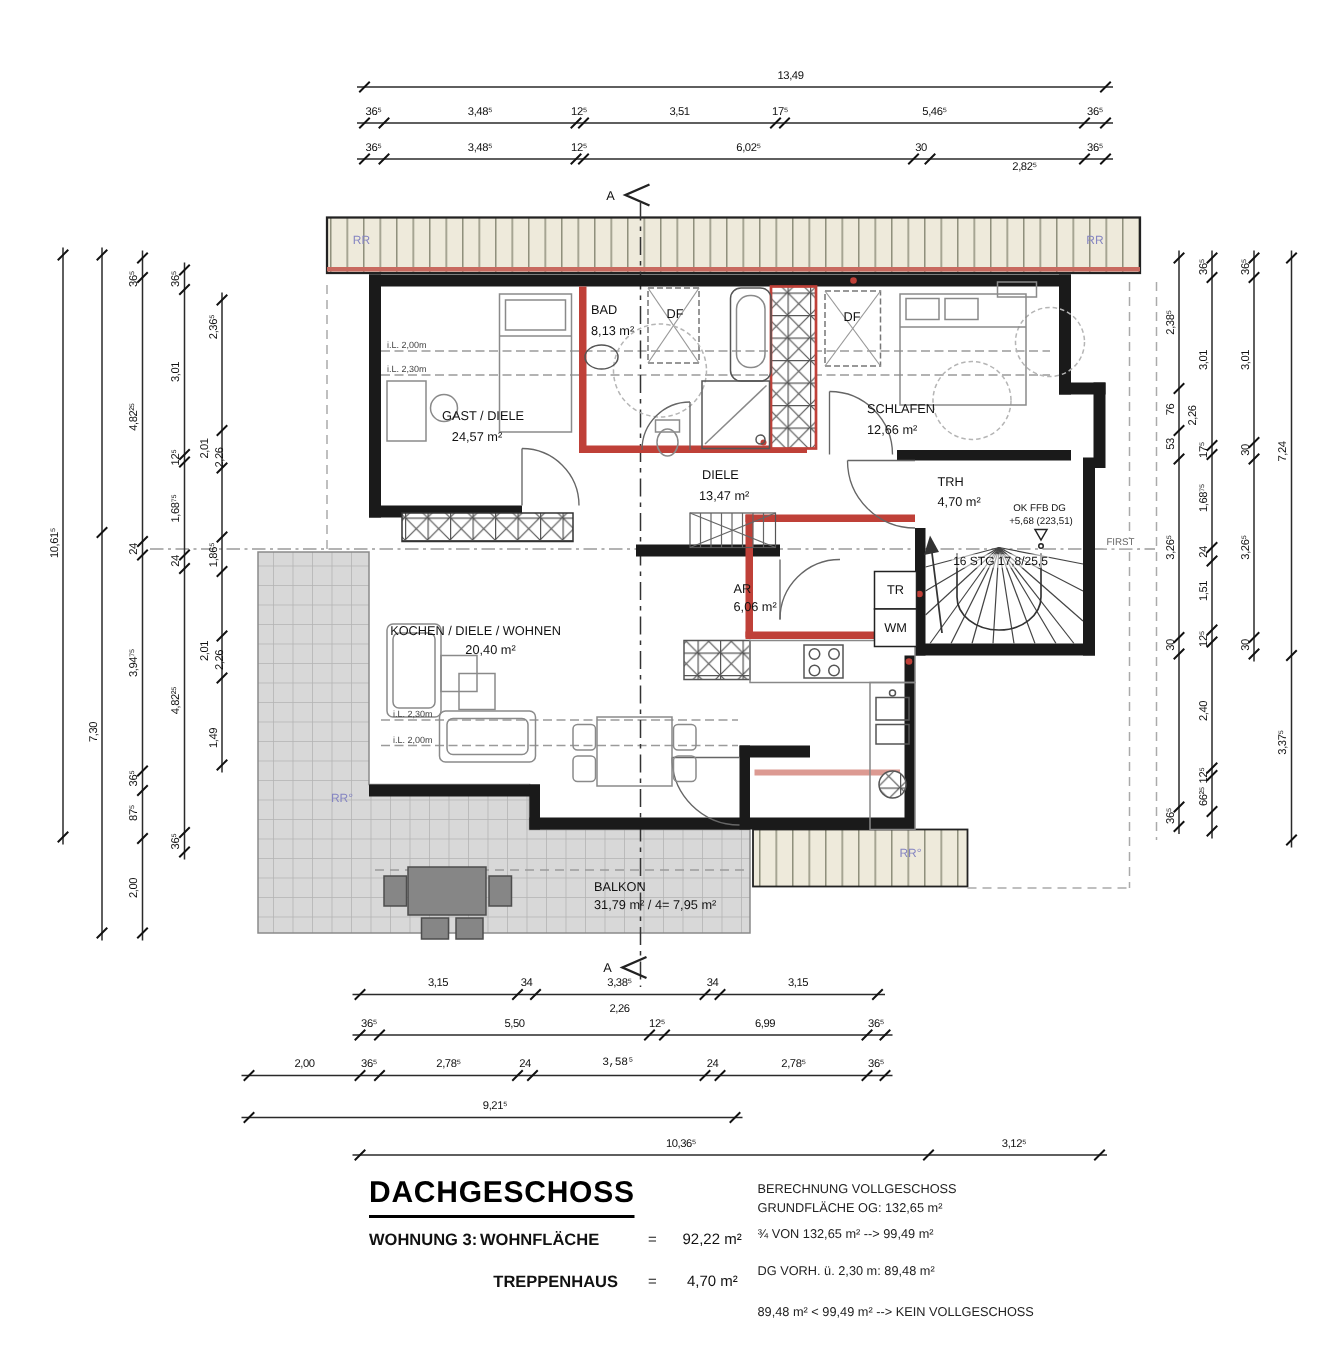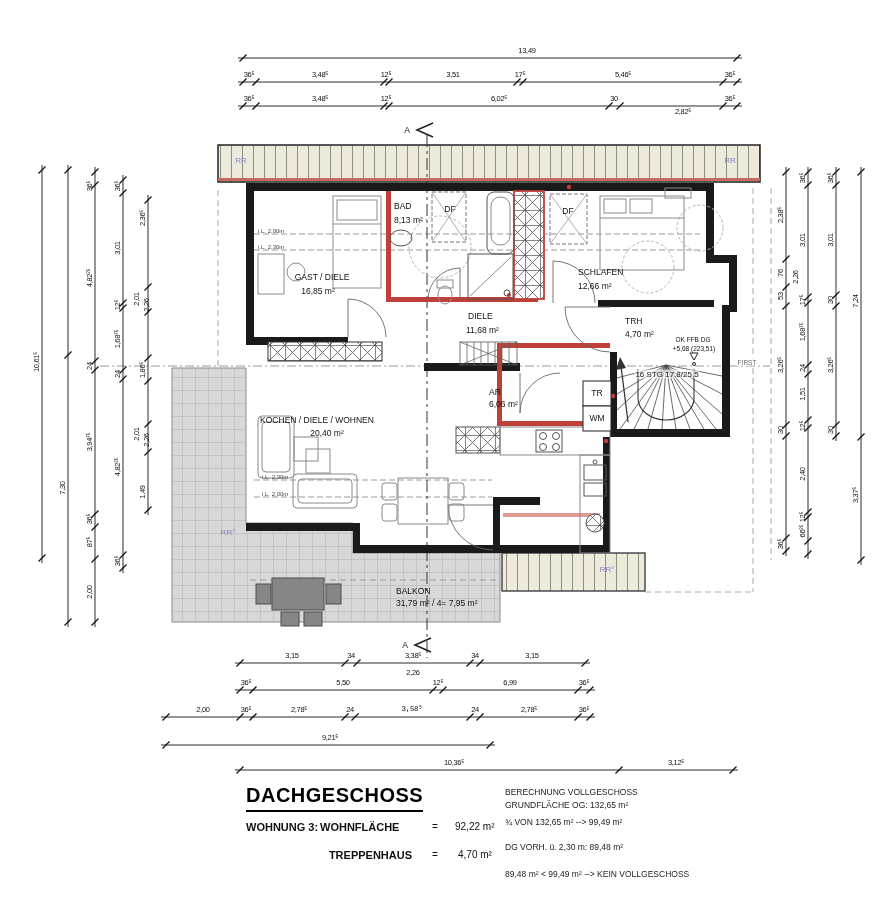--- a/index.html
+++ b/index.html
@@ -365,27 +365,27 @@
         <line x1="861" y1="167" x2="861" y2="565" stroke="#2a2a2a" stroke-width="1"></line>
         <line x1="857.5" y1="175.5" x2="864.5" y2="168.5" stroke="#111" stroke-width="1.3"></line>
         <line x1="857.5" y1="440.5" x2="864.5" y2="433.5" stroke="#111" stroke-width="1.3"></line>
         <line x1="857.5" y1="563.5" x2="864.5" y2="556.5" stroke="#111" stroke-width="1.3"></line>
       </g>
 </svg>
 
 <div id="labels">
 
   <div class="lbl lblc" style="left:322px;top:277px">GAST / DIELE</div>
-  <div class="lbl lblc" style="left:318px;top:291px">16,85 m²</div>
+  <div class="lbl lblc" style="left:318px;top:291px">24,57 m²</div>
   <div class="lbl" style="left:394px;top:206px">BAD</div>
   <div class="lbl" style="left:394px;top:220px">8,13 m²</div>
   <div class="lbl" style="left:578px;top:272px">SCHLAFEN</div>
   <div class="lbl" style="left:578px;top:286px">12,66 m²</div>
   <div class="lbl" style="left:468px;top:316px">DIELE</div>
-  <div class="lbl" style="left:466px;top:330px">11,68 m²</div>
+  <div class="lbl" style="left:466px;top:330px">13,47 m²</div>
   <div class="lbl" style="left:625px;top:321px">TRH</div>
   <div class="lbl" style="left:625px;top:334px">4,70 m²</div>
   <div class="lbl" style="left:489px;top:392px">AR</div>
   <div class="lbl" style="left:489px;top:404px">6,06 m²</div>
   <div class="lbl lblc" style="left:317px;top:420px">KOCHEN / DIELE / WOHNEN</div>
   <div class="lbl lblc" style="left:327px;top:433px">20,40 m²</div>
   <div class="lbl" style="left:396px;top:591px">BALKON</div>
   <div class="lbl" style="left:396px;top:603px">31,79 m² / 4= 7,95 m²</div>
 
   <div class="lbl lblc" style="left:450px;top:209px">DF</div>

